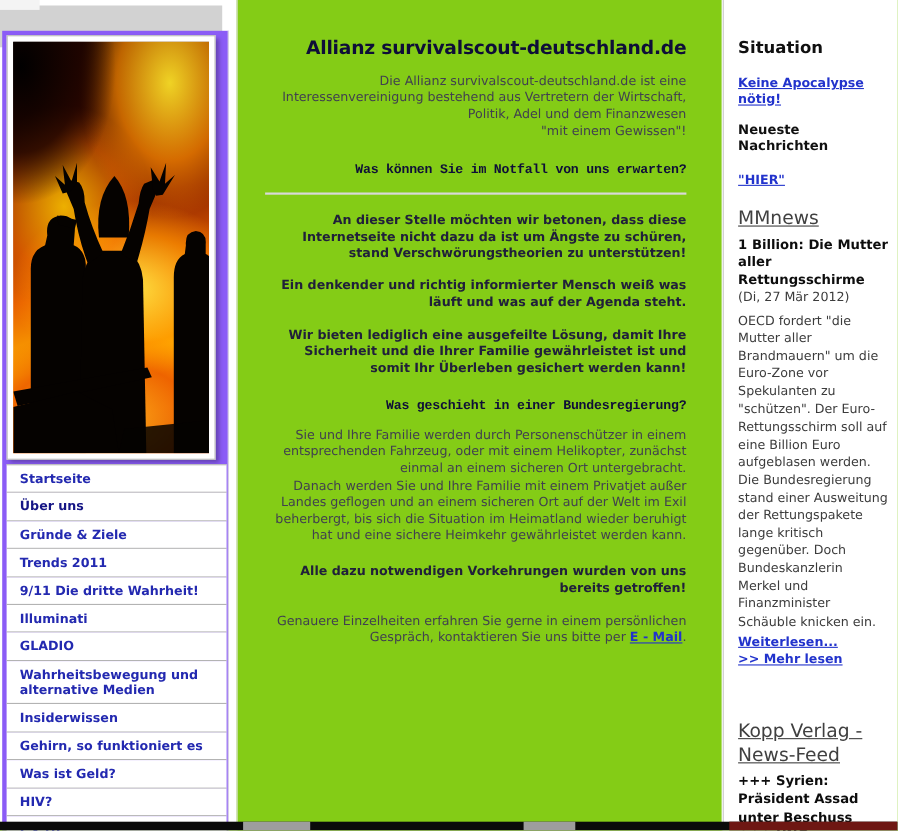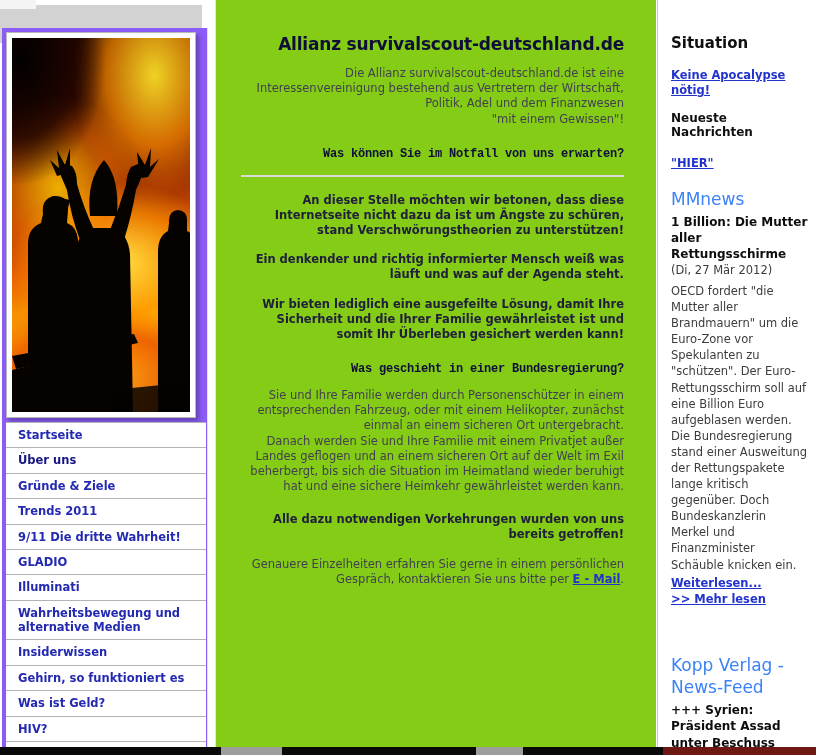--- a/index.html
+++ b/index.html
@@ -59,21 +59,21 @@
 
   
   .right-col{
     position:absolute;left:657px;top:0;width:159px;height:755px;box-sizing:border-box;
     background:#ffffff;border-left:1px solid #c9c9c9;
     padding:34px 8px 0 13px;
   }
   .aside-title{margin:0 0 16px 0;font-size:15px;font-weight:800;color:#101010;}
   .aside-link{display:inline-block;font-size:11.5px;font-weight:700;color:#2233cc;text-decoration:underline;cursor:pointer;margin:0 0 13px 0;line-height:1.3;}
   .aside-sub{font-size:12px;font-weight:800;color:#101010;margin:0 0 13px 0;}
-  .feed-title{display:inline-block;font-size:17px;color:#3b82f6;cursor:pointer;line-height:1.3;margin:4px 0 4px 0;}
+  .feed-title{display:inline-block;font-size:17px;color:#404040;text-decoration:underline;cursor:pointer;line-height:1.3;margin:4px 0 4px 0;}
   .news-head{font-size:12px;font-weight:800;color:#0d0d0d;line-height:1.35;margin:0;}
   .news-date{font-size:11.5px;font-weight:400;color:#3c3c3c;}
   .news-body{font-size:11.5px;color:#3c3c3c;line-height:1.4;margin:4px 0 2px 0;}
   .news-links a{display:block;font-size:11.5px;font-weight:700;color:#2233cc;text-decoration:underline;cursor:pointer;line-height:1.45;}
   .kopp-block{margin-top:42px;}
 
   
   .bottom-bar{position:absolute;left:0;top:747px;width:816px;height:8px;background:#0a0a0a;}
   .bottom-bar .seg-gray1{position:absolute;left:221px;top:0;width:61px;height:8px;background:#9d9d9d;}
   .bottom-bar .seg-gray2{position:absolute;left:476px;top:0;width:47px;height:8px;background:#9d9d9d;}
@@ -118,22 +118,22 @@
       </svg>
     </div>
   </div>
 
   <nav class="menu">
     <a class="menu-item">Startseite</a>
     <a class="menu-item current">Über uns</a>
     <a class="menu-item">Gründe &amp; Ziele</a>
     <a class="menu-item">Trends 2011</a>
     <a class="menu-item">9/11 Die dritte Wahrheit!</a>
+    <a class="menu-item">Illuminati</a>
     <a class="menu-item">GLADIO</a>
-    <a class="menu-item">Illuminati</a>
     <a class="menu-item">Wahrheitsbewegung und alternative Medien</a>
     <a class="menu-item">Insiderwissen</a>
     <a class="menu-item">Gehirn, so funktioniert es</a>
     <a class="menu-item">Was ist Geld?</a>
     <a class="menu-item">HIV?</a>
     <a class="menu-item">E - 10</a>
 
   </nav>
 </div>
 

